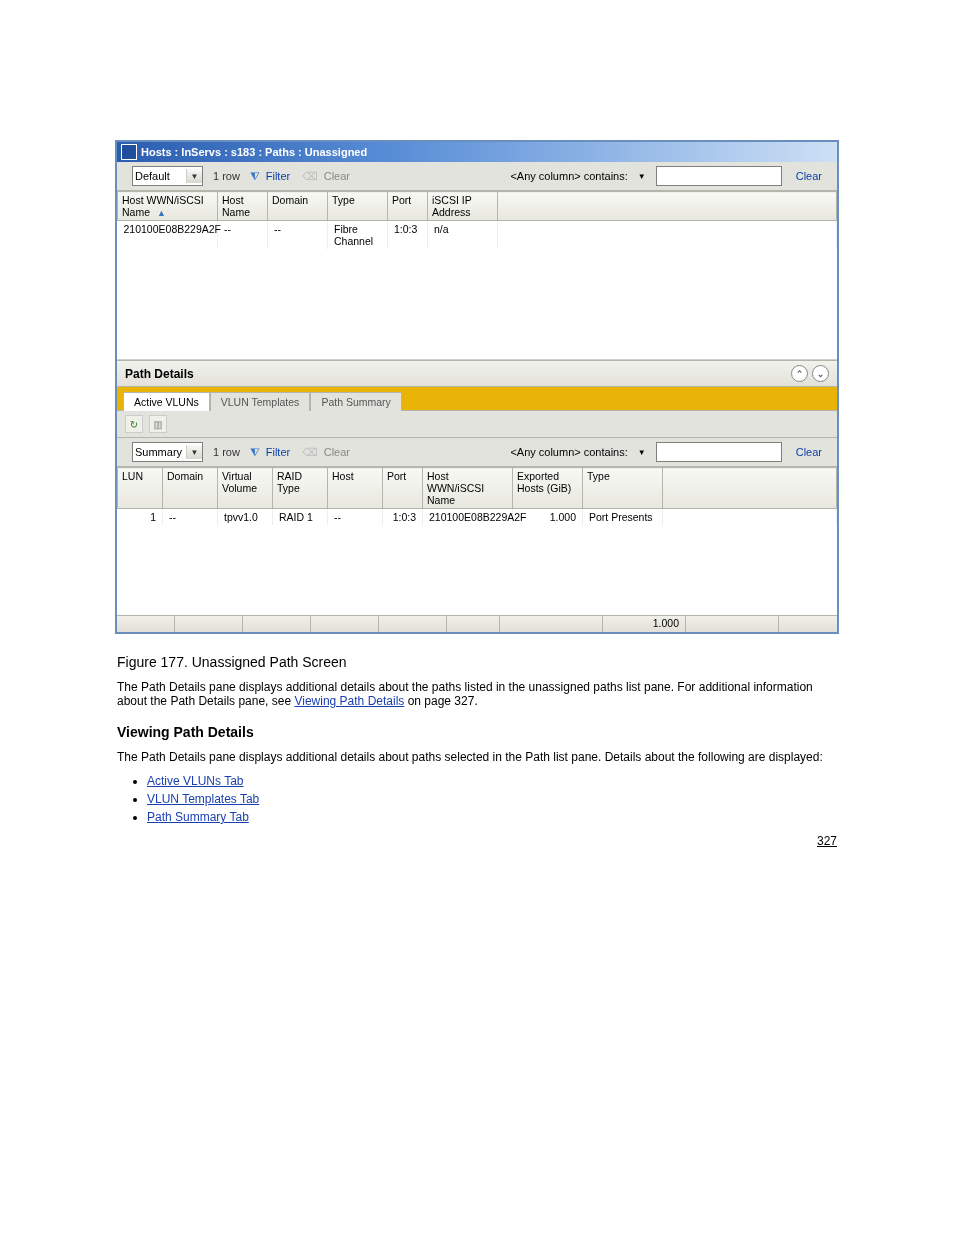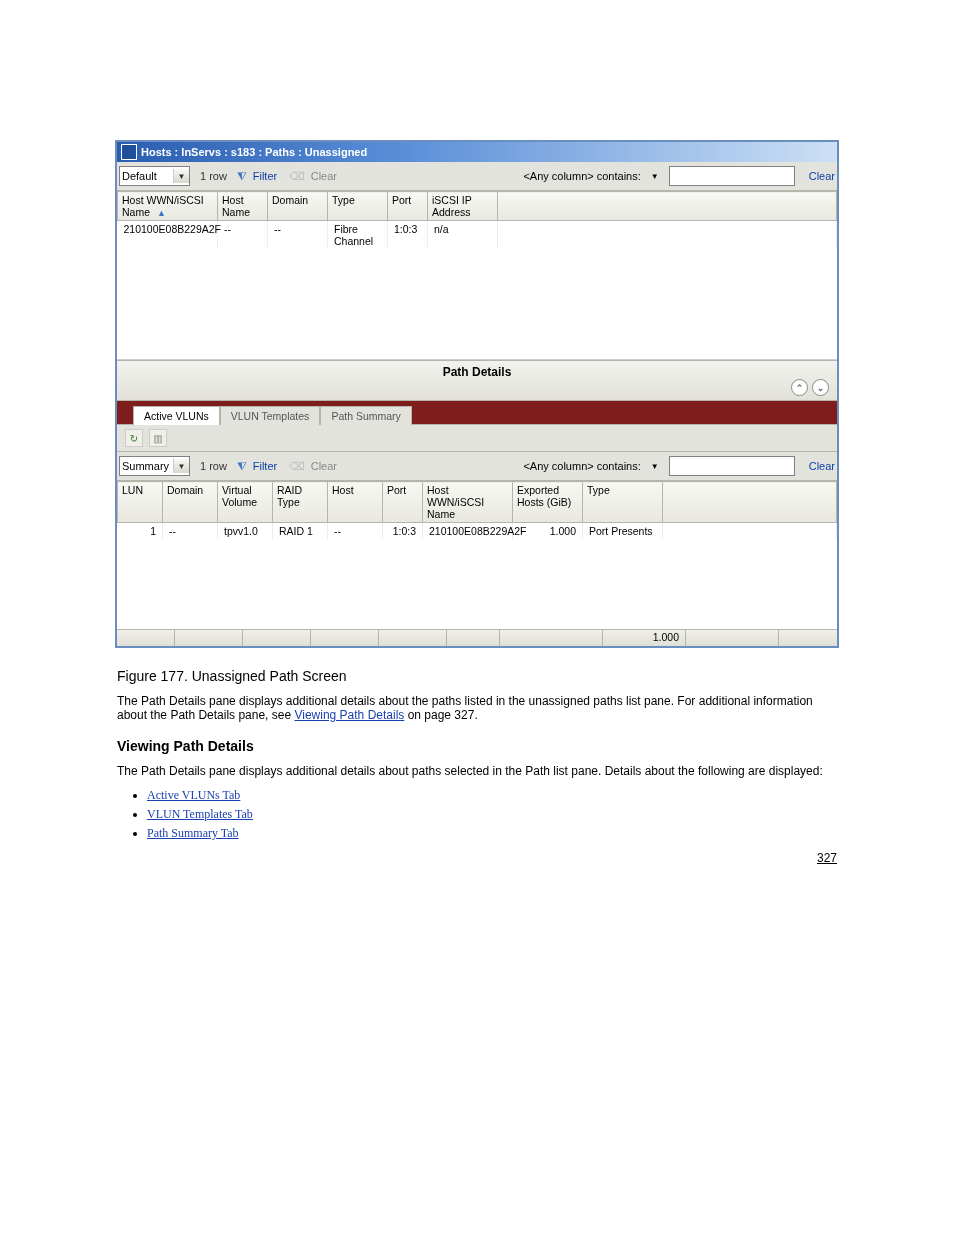--- a/index.html
+++ b/index.html
@@ -24,21 +24,21 @@
     display: flex;
     align-items: center;
     gap: 4px;
   }
   .title-bar .icon {
     width: 14px; height: 14px; background: #1e4e9c; border: 1px solid #fff; display: inline-block;
   }
   .toolbar {
     display: flex;
     align-items: center;
-    padding: 4px 2px;
+    padding: 4px 15px;
     background: #e3e3de;
     border-bottom: 1px solid #b5b5ab;
     gap: 6px;
   }
   .toolbar .spacer { flex: 1; }
   .select-box {
     border: 1px solid #808080;
     background: #fff;
     padding: 1px 2px;
     width: 65px;
@@ -95,32 +95,31 @@
   .sort-icon { color:#3a75c4; font-size:9px; margin-left:4px; }
   .section-header {
     background: linear-gradient(#f2f2ee,#e2e2da);
     border-top: 1px solid #b5b5ab;
     border-bottom: 1px solid #b5b5ab;
     padding: 4px 8px;
     font-weight: bold;
     font-size: 12px;
     display:flex;
     align-items:center;
-    flex-direction:column;
   }
   .section-header .controls { margin-left:auto; display:flex; gap:4px; }
   .round-btn {
     width: 15px; height:15px; border:1px solid #888; border-radius:50%;
     display:flex; align-items:center; justify-content:center;
     font-size:9px; color:#666; background:#fff; cursor:pointer;
   }
   .tabs {
     display:flex;
-    background:#7f1d1d;
-    padding: 4px 6px 0 16px;
+    background:#eab308;
+    padding: 4px 6px 0 6px;
     border-bottom:1px solid #b5b5ab;
     gap:0;
   }
   .tab {
     padding: 3px 10px;
     border:1px solid #b5b5ab;
     border-bottom:none;
     background:#e3e3de;
     font-size:10.5px;
     position:relative;
@@ -165,21 +164,21 @@
     margin: 20px auto;
     font-family: Arial, sans-serif;
     font-size:12px;
     color:#000;
   }
   .doc-text .hlink { color:#1a3fb0; text-decoration:underline; cursor:pointer;margin-top:14px; }
   .doc-text .caption { text-align:left; font-size:14px; margin-top:6px; }
   .doc-text p { margin: 10px 0; font-size: 12px;}
   .doc-text .sub { font-weight:bold; font-size:14px; margin-top:16px;}
   .doc-text ul { margin:6px 0; padding-left:30px; }
-  .doc-text li { margin:4px 0;font-family:Liberation Serif, serif; }
+  .doc-text li { margin:4px 0; }
   .page-num { text-align:right; font-size:11px; margin-top:40px;text-decoration:underline; }
   .selcell-hi { background:#cce8ff;margin-top:28px; }
 </style>
 </head>
 <body>
 
 <div class="window">
 
   <div class="title-bar">
     <span class="icon"></span>

